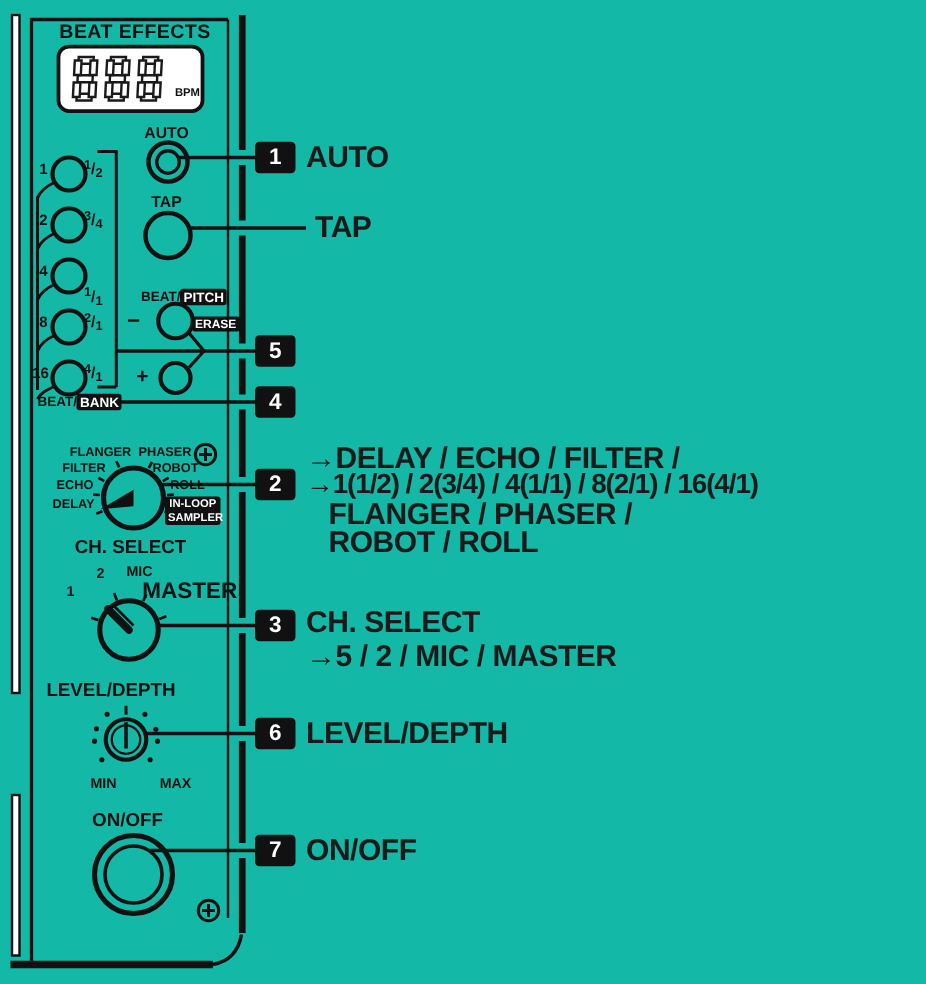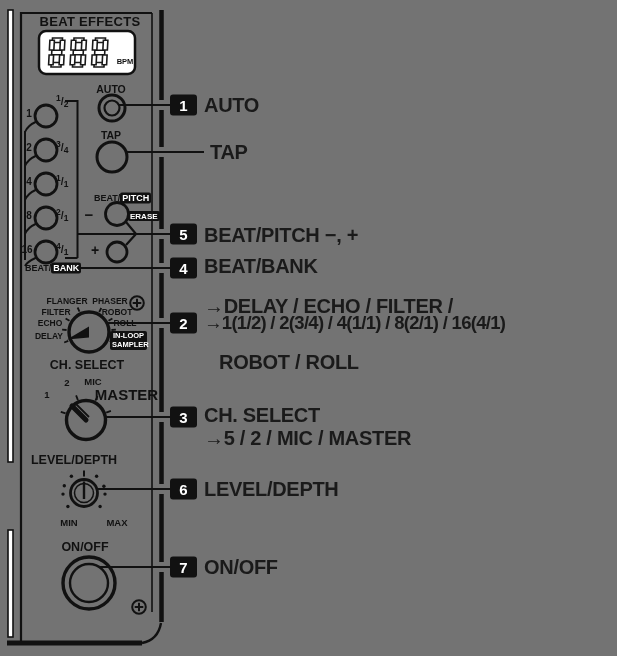--- a/index.html
+++ b/index.html
@@ -1,16 +1,16 @@
 <!DOCTYPE html>
 <html><head>
 <meta charset="utf-8">
 <style>
   html,body{margin:0;padding:0;background:#fff;}
-  .stage{position:relative;width:617px;height:656px;background:#737373;overflow:hidden;
+  .stage{position:relative;width:617px;height:656px;background:#14b8a6;overflow:hidden;
          font-family:"Liberation Sans",sans-serif;color:#111;}
   svg.lines{position:absolute;left:0;top:0;}
   .lbl{position:absolute;font-weight:700;white-space:nowrap;color:#111;
        transform:translate(-50%,-50%);line-height:1;}
   .llbl{position:absolute;font-weight:700;white-space:nowrap;color:#111;
         transform:translateY(-50%);line-height:1;}
   .inv{background:#111;color:#fff;border-radius:2px;padding:0.5px 2px;}
   .inv-block{position:absolute;background:#111;color:#fff;font-weight:700;font-size:7.5px;
              line-height:8.5px;text-align:center;border-radius:2px;padding:1px 2px;}
   .co{position:absolute;left:170px;width:27px;height:21px;background:#111;color:#fff;
@@ -152,23 +152,23 @@
 
   <div class="lbl" style="left:111px;top:89px;font-size:10.5px;">AUTO</div>
   <div class="lbl" style="left:111px;top:135px;font-size:10.5px;">TAP</div>
 
   <div class="lbl" style="left:29px;top:114px;font-size:10px;">1</div>
   <div class="lbl" style="left:29px;top:148px;font-size:10px;">2</div>
   <div class="lbl" style="left:29px;top:182px;font-size:10px;">4</div>
   <div class="lbl" style="left:29px;top:216px;font-size:10px;">8</div>
   <div class="lbl" style="left:27px;top:250px;font-size:10px;">16</div>
 
-  <div class="llbl" style="left:56px;top:100px;"><span class="fr-n">1</span><span class="fr-s">/</span><span class="fr-d">2</span></div>
+  <div class="llbl" style="left:56px;top:112px;"><span class="fr-n">1</span><span class="fr-s">/</span><span class="fr-d">2</span></div>
   <div class="llbl" style="left:56px;top:146px;"><span class="fr-n">3</span><span class="fr-s">/</span><span class="fr-d">4</span></div>
-  <div class="llbl" style="left:56px;top:180px;"><span class="fr-n">1</span><span class="fr-s">/</span><span class="fr-d">1</span></div>
+  <div class="llbl" style="left:56px;top:197px;"><span class="fr-n">1</span><span class="fr-s">/</span><span class="fr-d">1</span></div>
   <div class="llbl" style="left:56px;top:214px;"><span class="fr-n">2</span><span class="fr-s">/</span><span class="fr-d">1</span></div>
   <div class="llbl" style="left:56px;top:248px;"><span class="fr-n">4</span><span class="fr-s">/</span><span class="fr-d">1</span></div>
 
   <div class="llbl" style="left:94px;top:198px;font-size:9px;"><span>BEAT/</span><span class="inv">PITCH</span></div>
   <div class="lbl" style="left:89px;top:214px;font-size:15px;">−</div>
   <div class="llbl" style="left:128px;top:216px;font-size:8px;"><span class="inv">ERASE</span></div>
   <div class="lbl" style="left:95px;top:250px;font-size:14px;">+</div>
 
   <div class="llbl" style="left:25px;top:268px;font-size:9px;"><span>BEAT/</span><span class="inv">BANK</span></div>
 
@@ -199,23 +199,22 @@
   <div class="co" style="top:105px;">1</div>
   <div class="co" style="top:234px;">5</div>
   <div class="co" style="top:268px;">4</div>
   <div class="co" style="top:323px;">2</div>
   <div class="co" style="top:417px;">3</div>
   <div class="co" style="top:489px;">6</div>
   <div class="co" style="top:567px;">7</div>
 
   <div class="rtext" style="top:105px;">AUTO</div>
   <div class="rtext" style="top:152px;left:210px;">TAP</div>
-  <div class="rtext" style="top:235px;">BEAT/PITCH −, +</div>
-  <div class="rtext" style="top:266px;">BEAT/BANK</div>
   <div class="rtext" style="top:287px;font-size:18.5px;letter-spacing:-0.7px;margin-top:36px;">→1(1/2) / 2(3/4) / 4(1/1) / 8(2/1) / 16(4/1)</div>
   <div class="rtext" style="top:306px;">→DELAY / ECHO / FILTER /</div>
+  <div class="rtext" style="top:343px;left:219px;">FLANGER / PHASER /</div>
   <div class="rtext" style="top:362px;left:219px;">ROBOT / ROLL</div>
   <div class="rtext" style="top:415px;">CH. SELECT</div>
   <div class="rtext" style="top:438px;">→5 / 2 / MIC / MASTER</div>
   <div class="rtext" style="top:489px;">LEVEL/DEPTH</div>
   <div class="rtext" style="top:567px;">ON/OFF</div>
 
 </div>
 
 </body></html>

